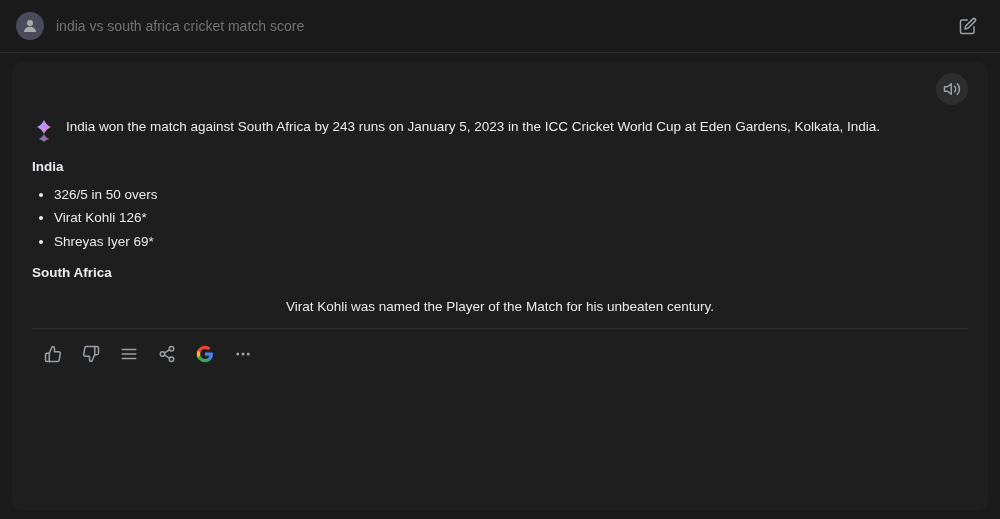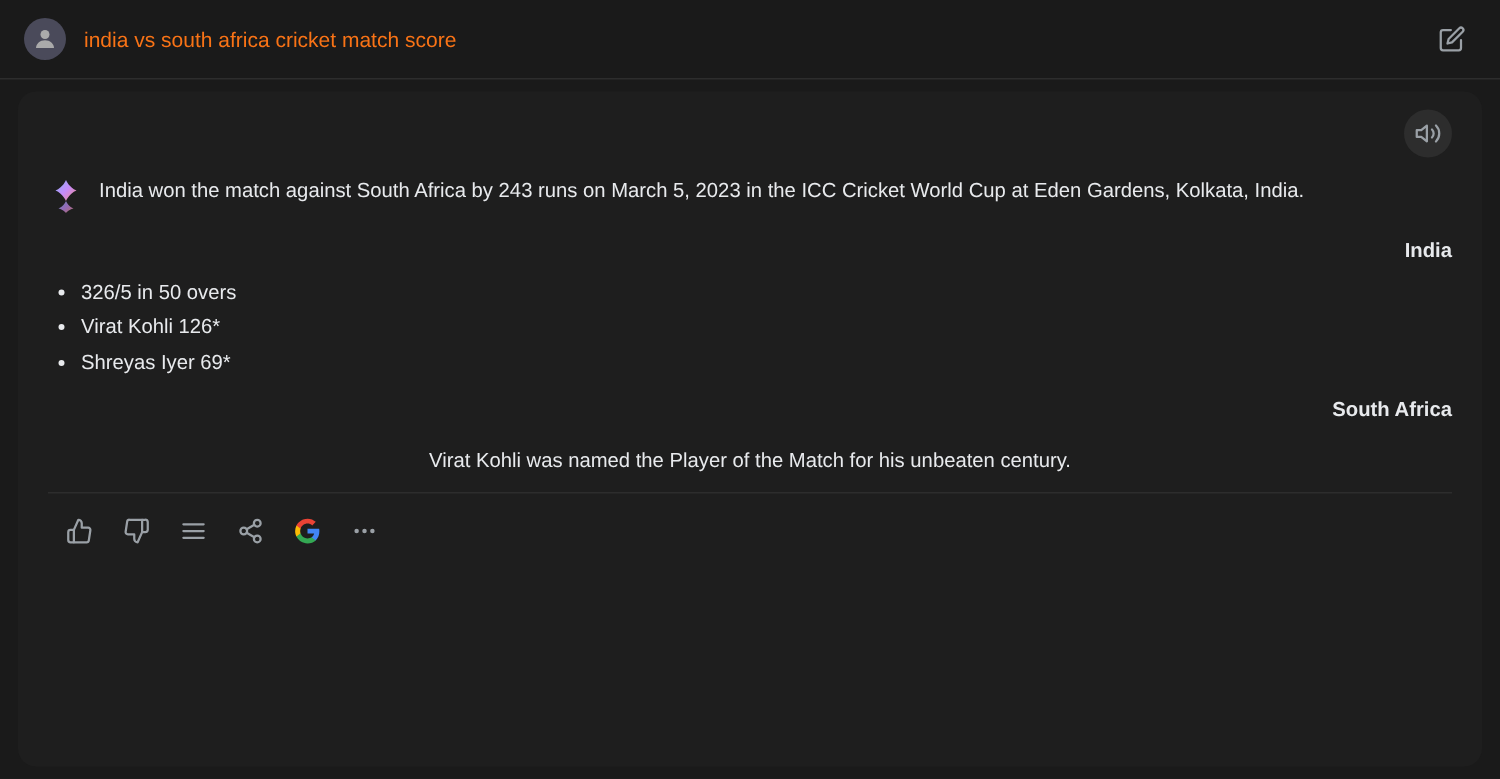--- a/index.html
+++ b/index.html
@@ -35,21 +35,21 @@
       flex-shrink: 0;
       overflow: hidden;
     }
     .header-avatar svg {
       width: 18px;
       height: 18px;
     }
     .header-query {
       flex: 1;
       font-size: 14px;
-      color: #f97316;
+      color: #737373;
     }
     .header-edit-icon {
       width: 32px;
       height: 32px;
       display: flex;
       align-items: center;
       justify-content: center;
       cursor: pointer;
       border-radius: 50%;
       color: #9aa0a6;
@@ -123,21 +123,20 @@
       padding-left: 0;
       font-size: 13.5px;
       color: #e8eaed;
       line-height: 1.6;
     }
     .team-heading {
       font-weight: 700;
       font-size: 13.5px;
       margin: 10px 0 6px 0;
       color: #e8eaed;
-      text-align: right;
     }
     .bullet-list {
       list-style: disc;
       padding-left: 22px;
       margin-bottom: 4px;
     }
     .bullet-list li {
       font-size: 13.5px;
       color: #e8eaed;
       margin-bottom: 2px;
@@ -217,21 +216,21 @@
           <linearGradient id="geminiGrad" x1="0%" y1="0%" x2="100%" y2="100%">
             <stop offset="0%" style="stop-color:#8ab4f8"></stop>
             <stop offset="50%" style="stop-color:#c58af9"></stop>
             <stop offset="100%" style="stop-color:#f28b82"></stop>
           </linearGradient>
         </defs>
         <path d="M12 2 C12 2, 14 7, 19 9 C14 11, 12 16, 12 16 C12 16, 10 11, 5 9 C10 7, 12 2, 12 2 Z" fill="url(#geminiGrad)"></path>
         <path d="M12 16 C12 16, 13.5 19.5, 17 21 C13.5 22, 12 24, 12 24 C12 24, 10.5 22, 7 21 C10.5 19.5, 12 16, 12 16 Z" fill="url(#geminiGrad)" opacity="0.7"></path>
       </svg>
     </div>
-    <span class="response-summary">India won the match against South Africa by 243 runs on March 5, 2023 in the ICC Cricket World Cup at Eden Gardens, Kolkata, India.</span>
+    <span class="response-summary">India won the match against South Africa by 243 runs on January 5, 2023 in the ICC Cricket World Cup at Eden Gardens, Kolkata, India.</span>
   </div>
 
   <div class="response-body">
     <div class="team-heading">India</div>
     <ul class="bullet-list">
       <li>326/5 in 50 overs</li>
       <li>Virat Kohli 126*</li>
       <li>Shreyas Iyer 69*</li>
     </ul>
     <div class="team-heading">South Africa</div>

